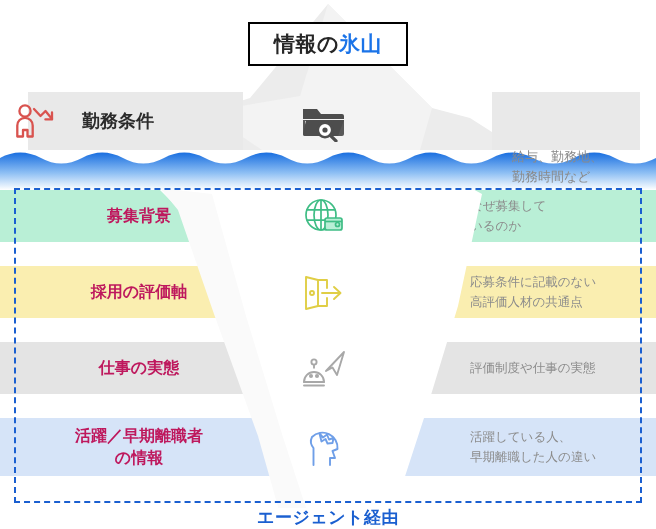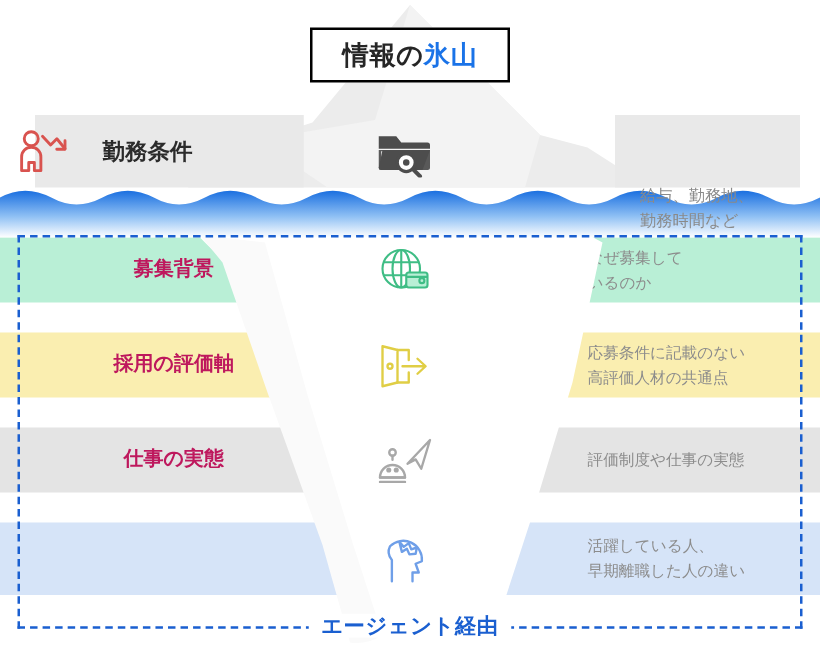--- a/index.html
+++ b/index.html
@@ -72,21 +72,21 @@
     z-index:6;pointer-events:none;
   }
 
   
   .agent-frame{
     position:absolute;left:14px;top:188px;width:628px;height:315px;
     border:2.5px dashed #1a5fd0;box-sizing:border-box;z-index:9;
     pointer-events:none;
   }
   .agent-label{
-    position:absolute;left:0;right:0;top:489px;text-align:center;z-index:10;
+    position:absolute;left:0;right:0;top:506px;text-align:center;z-index:10;
   }
   .agent-label span{
     background:#ffffff;padding:0 10px;
     font-size:17px;font-weight:700;color:#1a5fd0;letter-spacing:.5px;
   }
   .ico svg,.above-item svg{display:block;}
 </style>
 </head>
 <body>
 
@@ -201,20 +201,22 @@
             <circle cx="13" cy="31" r="1.1" fill="#a8a8a8"></circle>
             <circle cx="19" cy="31" r="1.1" fill="#a8a8a8"></circle>
             <path d="M28 26 L46 7 L39 30 L34.5 22.5 Z"></path>
           </g>
         </svg>
       </div>
       <div class="note">評価制度や仕事の実態</div>
     </div>
 
     <div class="band" style="top:232px;height:58px;background:#d6e4f8">
+      <div class="lbl">活躍／早期離職者
+の情報</div>
       <div class="ico">
         <svg width="52" height="46" viewBox="0 0 52 46">
           <g fill="none" stroke="#6f9fe8" stroke-width="1.9" stroke-linejoin="round" stroke-linecap="round">
             <path d="M32 41 V34 h5 l-2.5 -7 5 -2 A15 15 0 0 0 14 13 c-2 4 -1 8 1.5 11 V41"></path>
             <path d="M21.5 9.5 l3.5 4 4 -3 2 5 4.5 -1.5 -1 5 -5 .5 -2 -4.5 -4 2.5 Z"></path>
           </g>
         </svg>
       </div>
       <div class="note">活躍している人、
 早期離職した人の違い</div>

